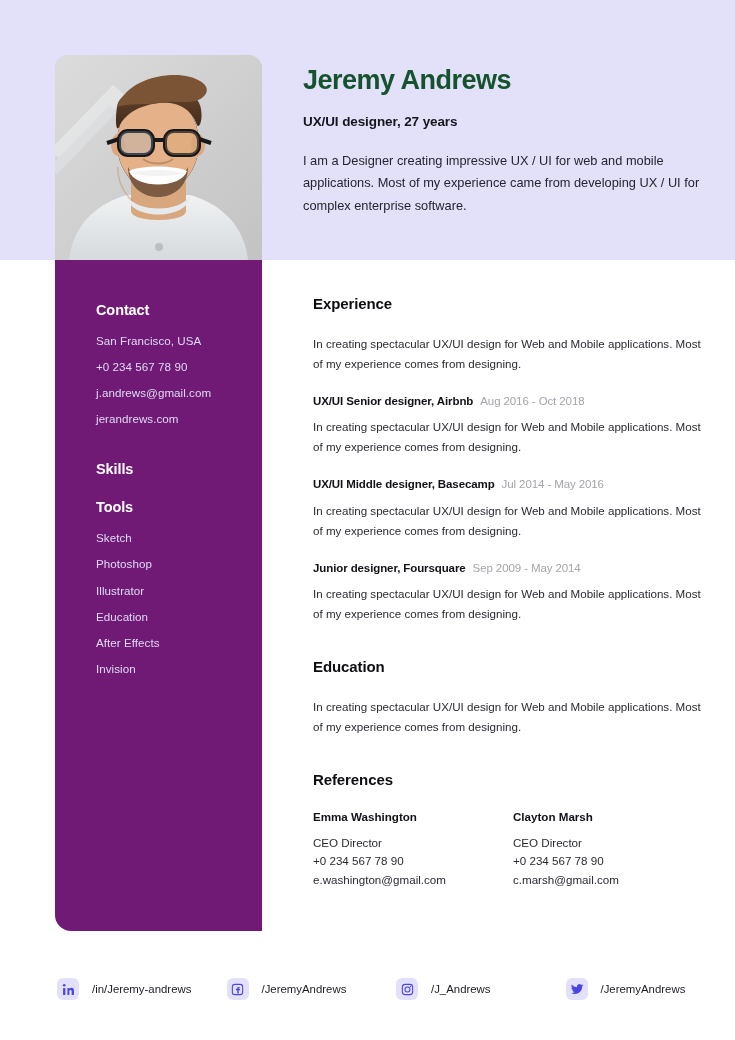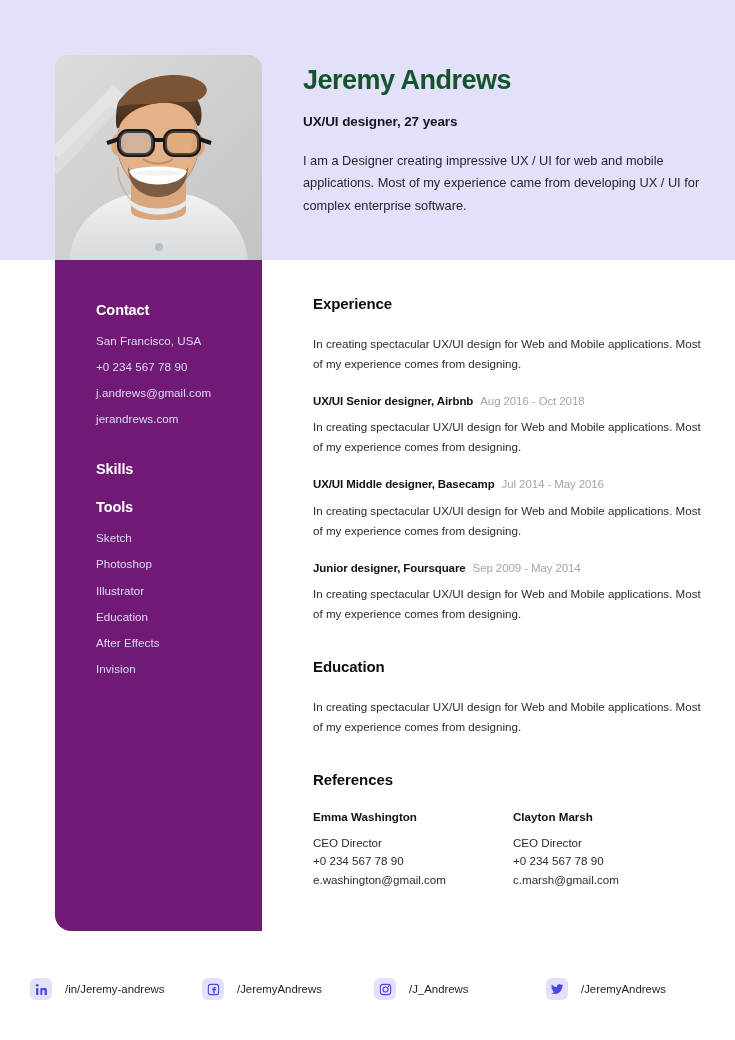--- a/index.html
+++ b/index.html
@@ -141,21 +141,21 @@
     line-height: 1.58;
   }
 
   
   .footer {
     position: absolute;
     left: 0; top: 960px;
     width: 735px; height: 58px;
     display: flex;
     align-items: center;
-    padding-left: 30px;
+    padding-left: 57px;
   }
   .social {
     display: flex;
     align-items: center;
     width: 172px;
   }
   .badge {
     width: 22px; height: 22px;
     border-radius: 6px;
     background: #e3e0fa;

